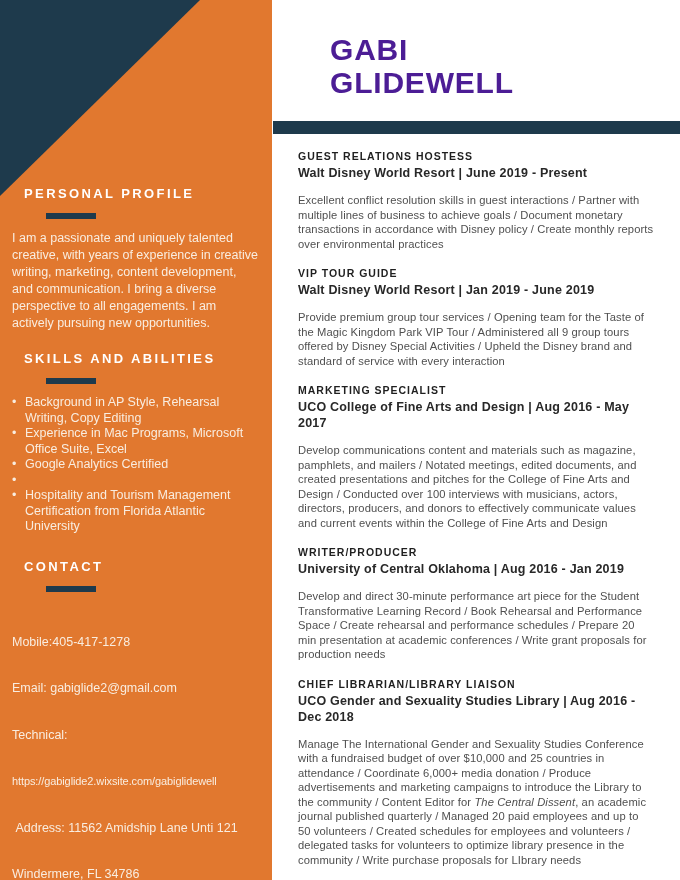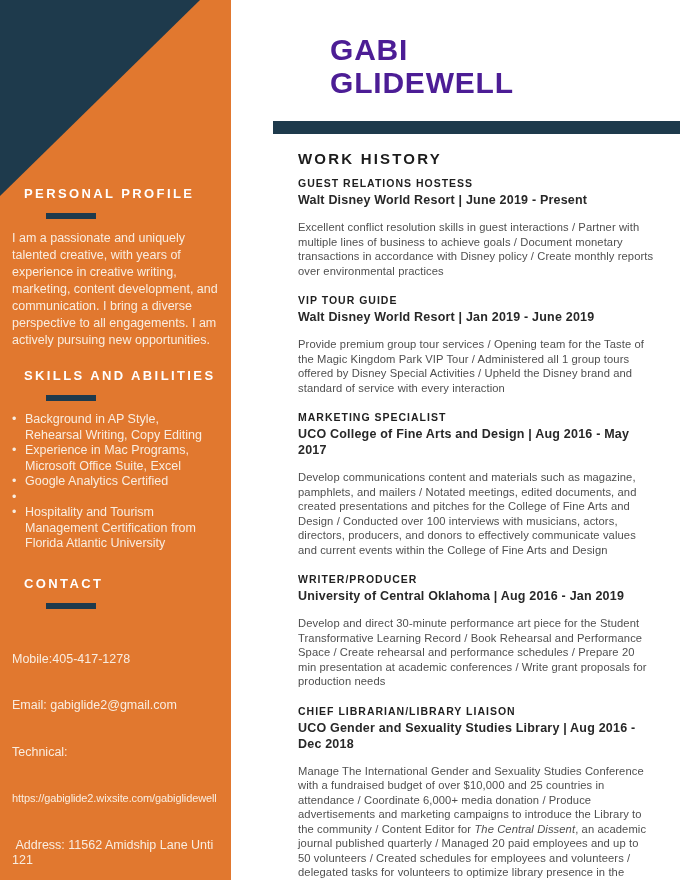--- a/index.html
+++ b/index.html
@@ -8,21 +8,21 @@
     position:relative;
     width:680px; height:880px;
     background:#ffffff;
     font-family:"Liberation Sans", sans-serif;
     overflow:hidden;
   }
 
   
   .sidebar {
     position:absolute; left:0; top:0;
-    width:231px; height:880px;
+    width:272px; height:880px;
     background:#E1782F;
   }
   .corner-triangle {
     position:absolute; left:0; top:0;
     width:200px; height:196px;
     background:#1E3A4C;
     clip-path:polygon(0 0, 100% 0, 0 100%);
     z-index:2;
   }
   .side-inner {
@@ -175,32 +175,31 @@
 
 <header>
   <h1 class="name-block">
     <div>GABI</div>
     <div>GLIDEWELL</div>
   </h1>
   <div class="header-bar"></div>
 </header>
 
 <main class="main-col">
-  <h2 class="main-heading">WORK HISTORY</h2>
 
   <article class="job">
     <h3 class="job-title">GUEST RELATIONS HOSTESS</h3>
     <div class="job-meta">Walt Disney World Resort | June 2019 - Present</div>
     <p class="job-desc">Excellent conflict resolution skills in guest interactions / Partner with multiple lines of business to achieve goals / Document monetary transactions in accordance with Disney policy / Create monthly reports over environmental practices</p>
   </article>
 
   <article class="job">
     <h3 class="job-title">VIP TOUR GUIDE</h3>
     <div class="job-meta">Walt Disney World Resort | Jan 2019 - June 2019</div>
-    <p class="job-desc">Provide premium group tour services / Opening team for the Taste of the Magic Kingdom Park VIP Tour / Administered all 1 group tours offered by Disney Special Activities / Upheld the Disney brand and standard of service with every interaction</p>
+    <p class="job-desc">Provide premium group tour services / Opening team for the Taste of the Magic Kingdom Park VIP Tour / Administered all 9 group tours offered by Disney Special Activities / Upheld the Disney brand and standard of service with every interaction</p>
   </article>
 
   <article class="job">
     <h3 class="job-title">MARKETING SPECIALIST</h3>
     <div class="job-meta">UCO College of Fine Arts and Design | Aug 2016 - May 2017</div>
     <p class="job-desc">Develop communications content and materials such as magazine, pamphlets, and mailers / Notated meetings, edited documents, and created presentations and pitches for the College of Fine Arts and Design / Conducted over 100 interviews with musicians, actors, directors, producers, and donors to effectively communicate values and current events within the College of Fine Arts and Design</p>
   </article>
 
   <article class="job">
     <h3 class="job-title">WRITER/PRODUCER</h3>

